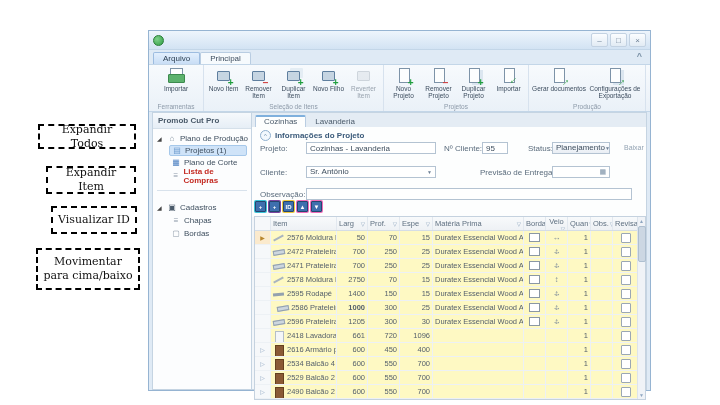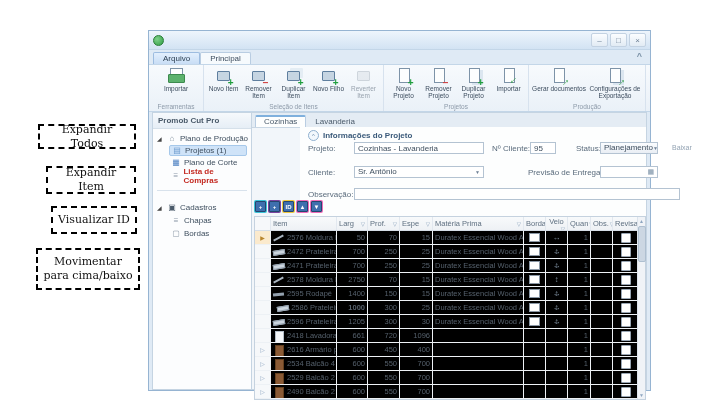--- a/index.html
+++ b/index.html
@@ -75,40 +75,40 @@
   .tchild.selected{background:#cfe3f8;border:1px solid #a6c8ea;height:11px;}
   .tchild.red .tlabel{color:#c42a22;font-weight:bold;}
   .tdivider{border-top:1px solid #d8e2ec;margin:8px 2px 10px;}
   .tlabel{color:#3f4f5f;}
 
   
   #main{flex:1;position:relative;background:#f2f6fa;border:1px solid #c5d4e2;border-left:none;box-sizing:border-box;}
   #mtabs{height:14px;display:flex;align-items:flex-end;padding-left:3px;background:#e4ecf4;border-bottom:1px solid #c9d7e4;}
   .mtab{padding:1px 8px;font-size:8px;color:#4a5a6a;border:1px solid transparent;border-bottom:none;border-radius:2px 2px 0 0;}
   .mtab.selected{background:#fdfefe;border-color:#b9cde2;border-top:2px solid #7fb0dd;padding-top:0;}
-  #form-area{position:absolute;left:0;top:14px;right:0;height:90px;background:#fdfefe;margin-left:48px;}
+  #form-area{position:absolute;left:0;top:14px;right:0;height:90px;background:#fdfefe;}
   #info-head{position:absolute;left:8px;top:3px;display:flex;align-items:center;gap:4px;color:#3a5a7a;font-weight:bold;}
   #info-toggle{width:9px;height:9px;border-radius:50%;border:1px solid #8fb0cf;color:#6b8cac;font-size:6px;
                display:flex;align-items:center;justify-content:center;background:#f2f8fd;font-weight:normal;}
   .flabel{position:absolute;color:#5a6b7c;}
   .finput{position:absolute;height:12px;background:#fff;border:1px solid #b4c3d2;font-size:8px;color:#3f4f5f;
           padding:0 3px;line-height:12px;box-sizing:border-box;overflow:hidden;white-space:nowrap;}
   .fsel{display:flex;align-items:center;}
   .fsel .car{margin-left:auto;font-size:5px;color:#6e8096;}
   .fsel .cal{margin-left:auto;font-size:7px;color:#7d93a8;}
   #side-text{position:absolute;color:#93a3b3;font-size:7px;}
   
   #grid-toolbar{position:absolute;left:2px;top:87px;display:flex;gap:1px;}
   .gt{width:13px;height:13px;display:flex;align-items:center;justify-content:center;border-radius:2px;
       color:#fff;font-weight:bold;font-size:7px;}
   .gt .inner{background:#3e6fae;border:1px solid #24466e;color:#fff;width:9px;height:9px;font-size:6px;
              display:flex;align-items:center;justify-content:center;border-radius:1px;}
 
   
-  #table{position:absolute;left:2px;top:103px;width:392px;background:#000000;border:1px solid #c5d2df;box-sizing:border-box;}
+  #table{position:absolute;left:2px;top:103px;width:392px;background:#fef9c3;border:1px solid #c5d2df;box-sizing:border-box;}
   #thead{display:flex;height:13px;background:linear-gradient(#f8fafb,#eef1f5);border-bottom:1px solid #d5dde6;}
   .th{display:flex;align-items:center;padding:0 2px;color:#5f7081;border-right:1px solid #e2e8ef;
       box-sizing:border-box;overflow:hidden;white-space:nowrap;font-size:7.5px;}
   .th .funnel{margin-left:auto;font-size:5.5px;color:#94aac2;padding-left:1px;}
   .trow{display:flex;height:13px;border-bottom:1px solid #edf1f5;}
   .td{border-right:1px solid #edf1f5;box-sizing:border-box;display:flex;align-items:center;overflow:hidden;
       white-space:nowrap;padding:0 2px;font-size:7.5px;color:#55606c;}
   .td.num{justify-content:flex-end;}
   .td.ctr{justify-content:center;}
   .rowhdr{background:#f6f8fa;color:#8fa6c0;font-size:6px;justify-content:center;}

